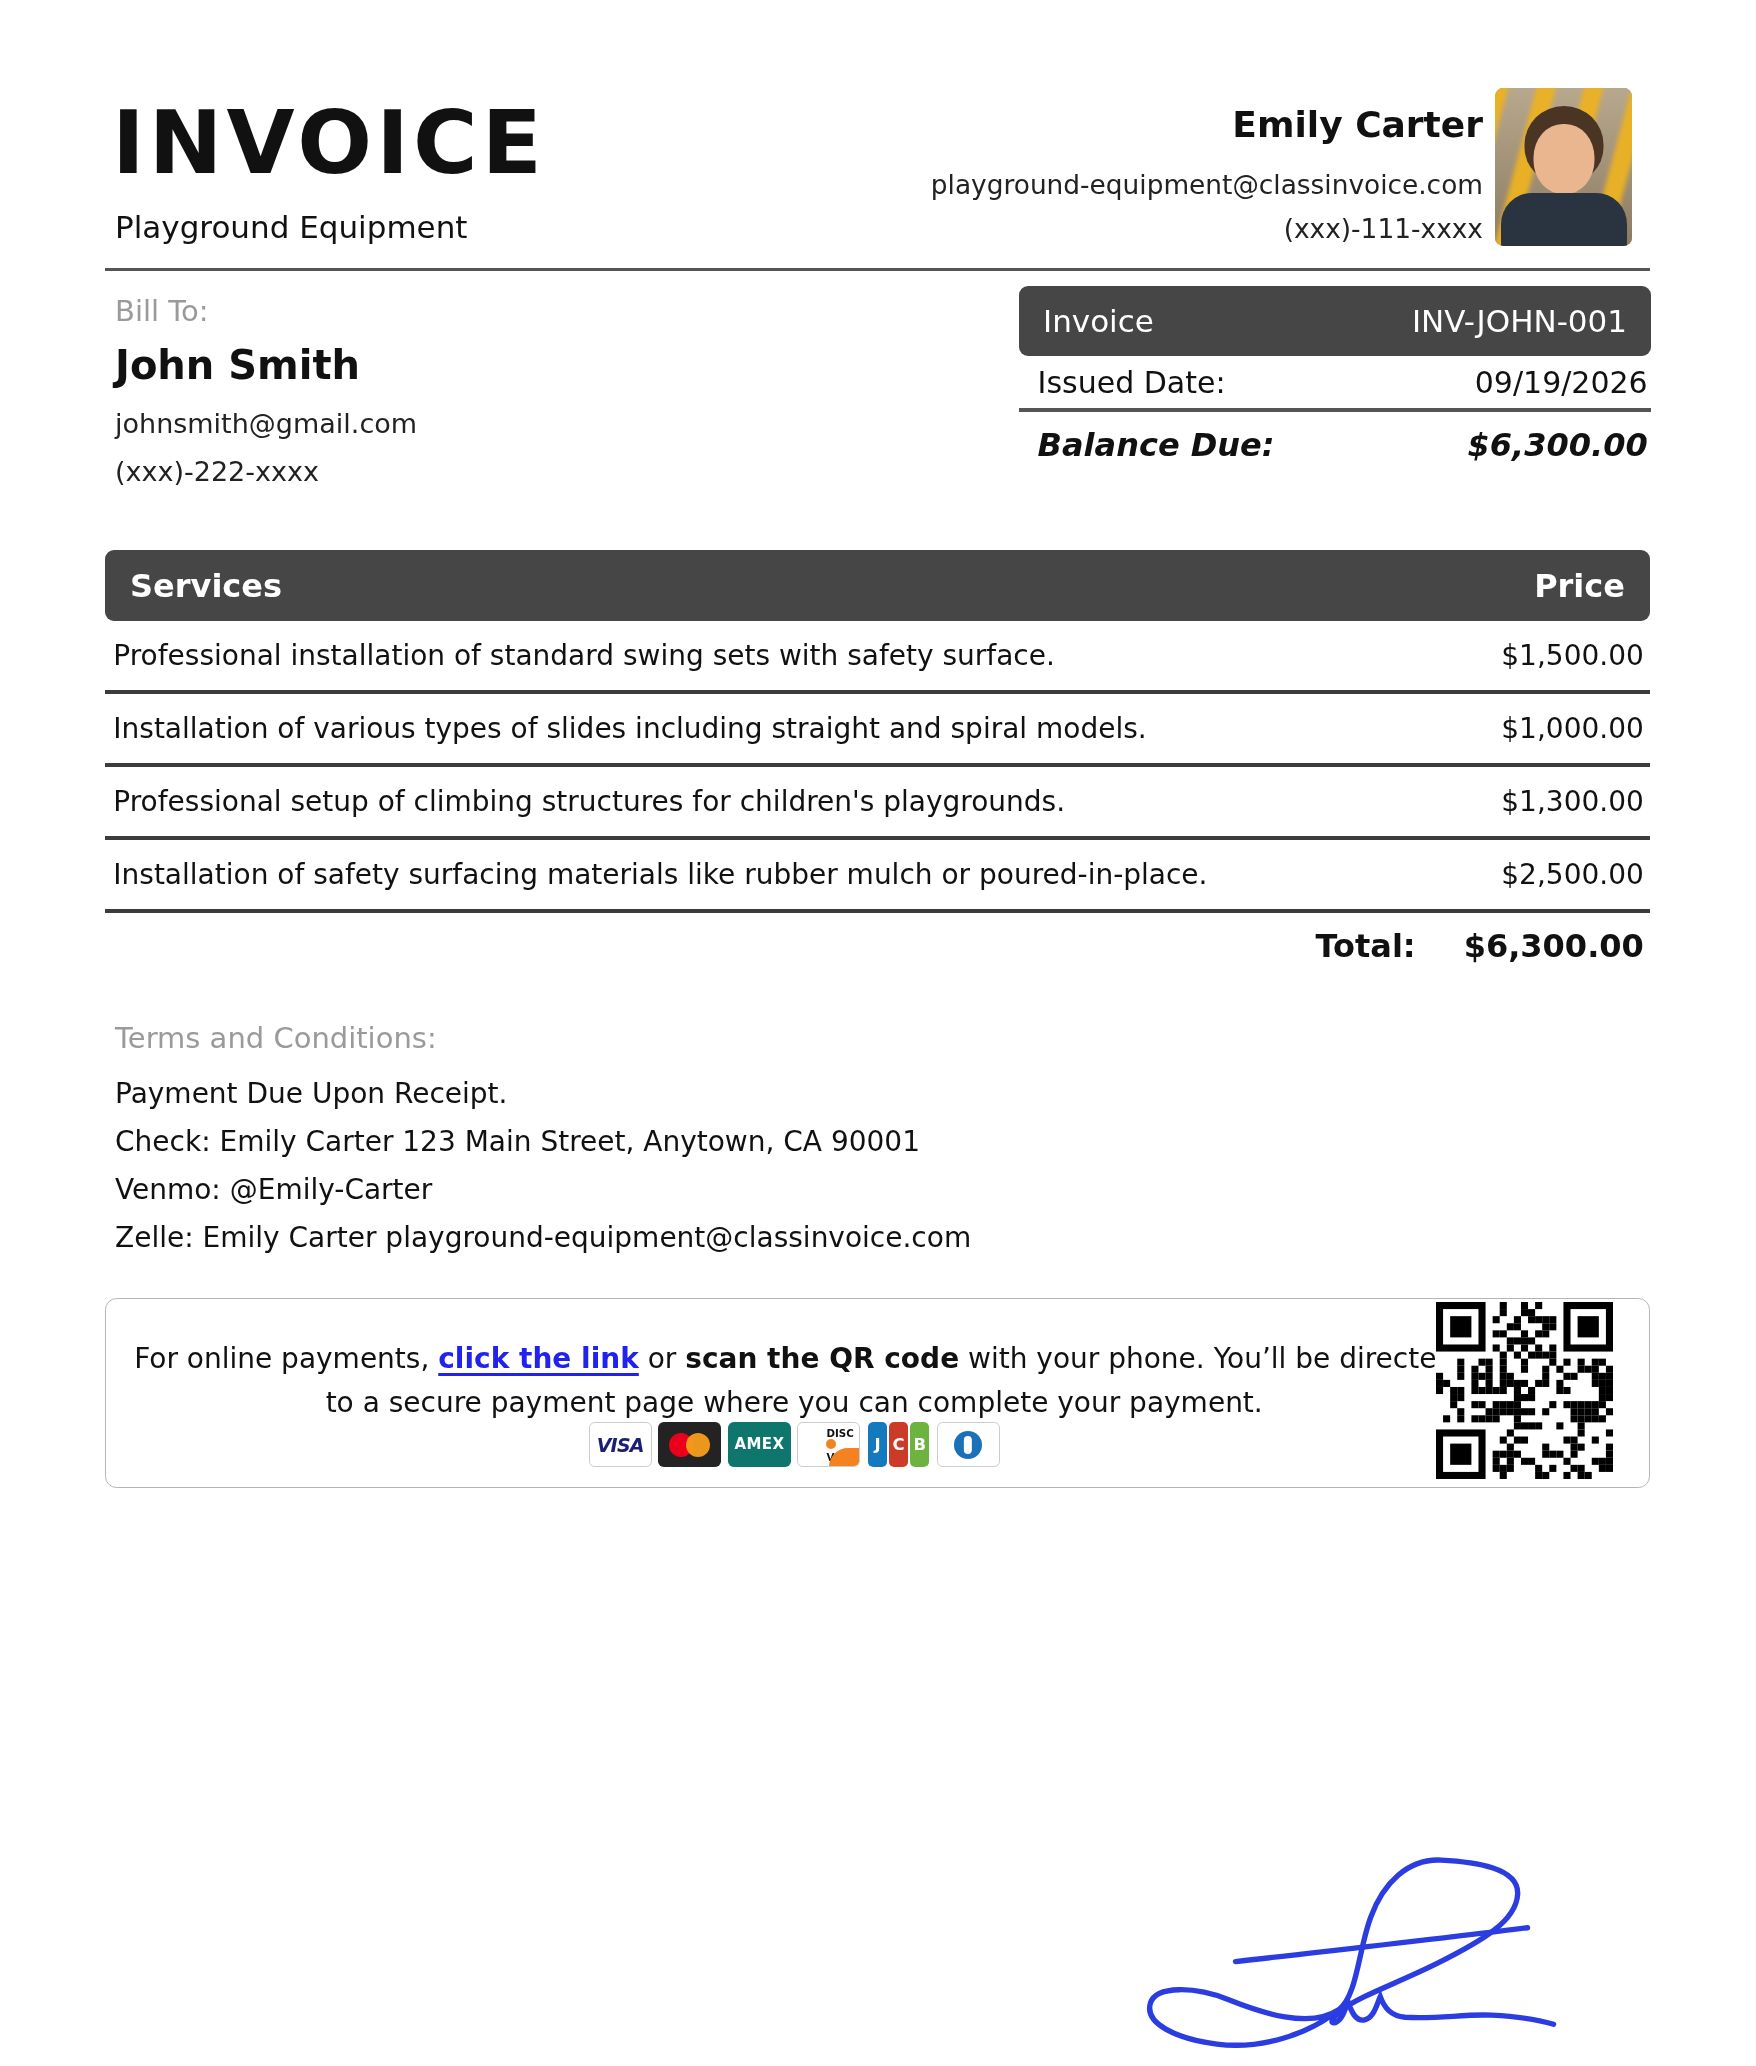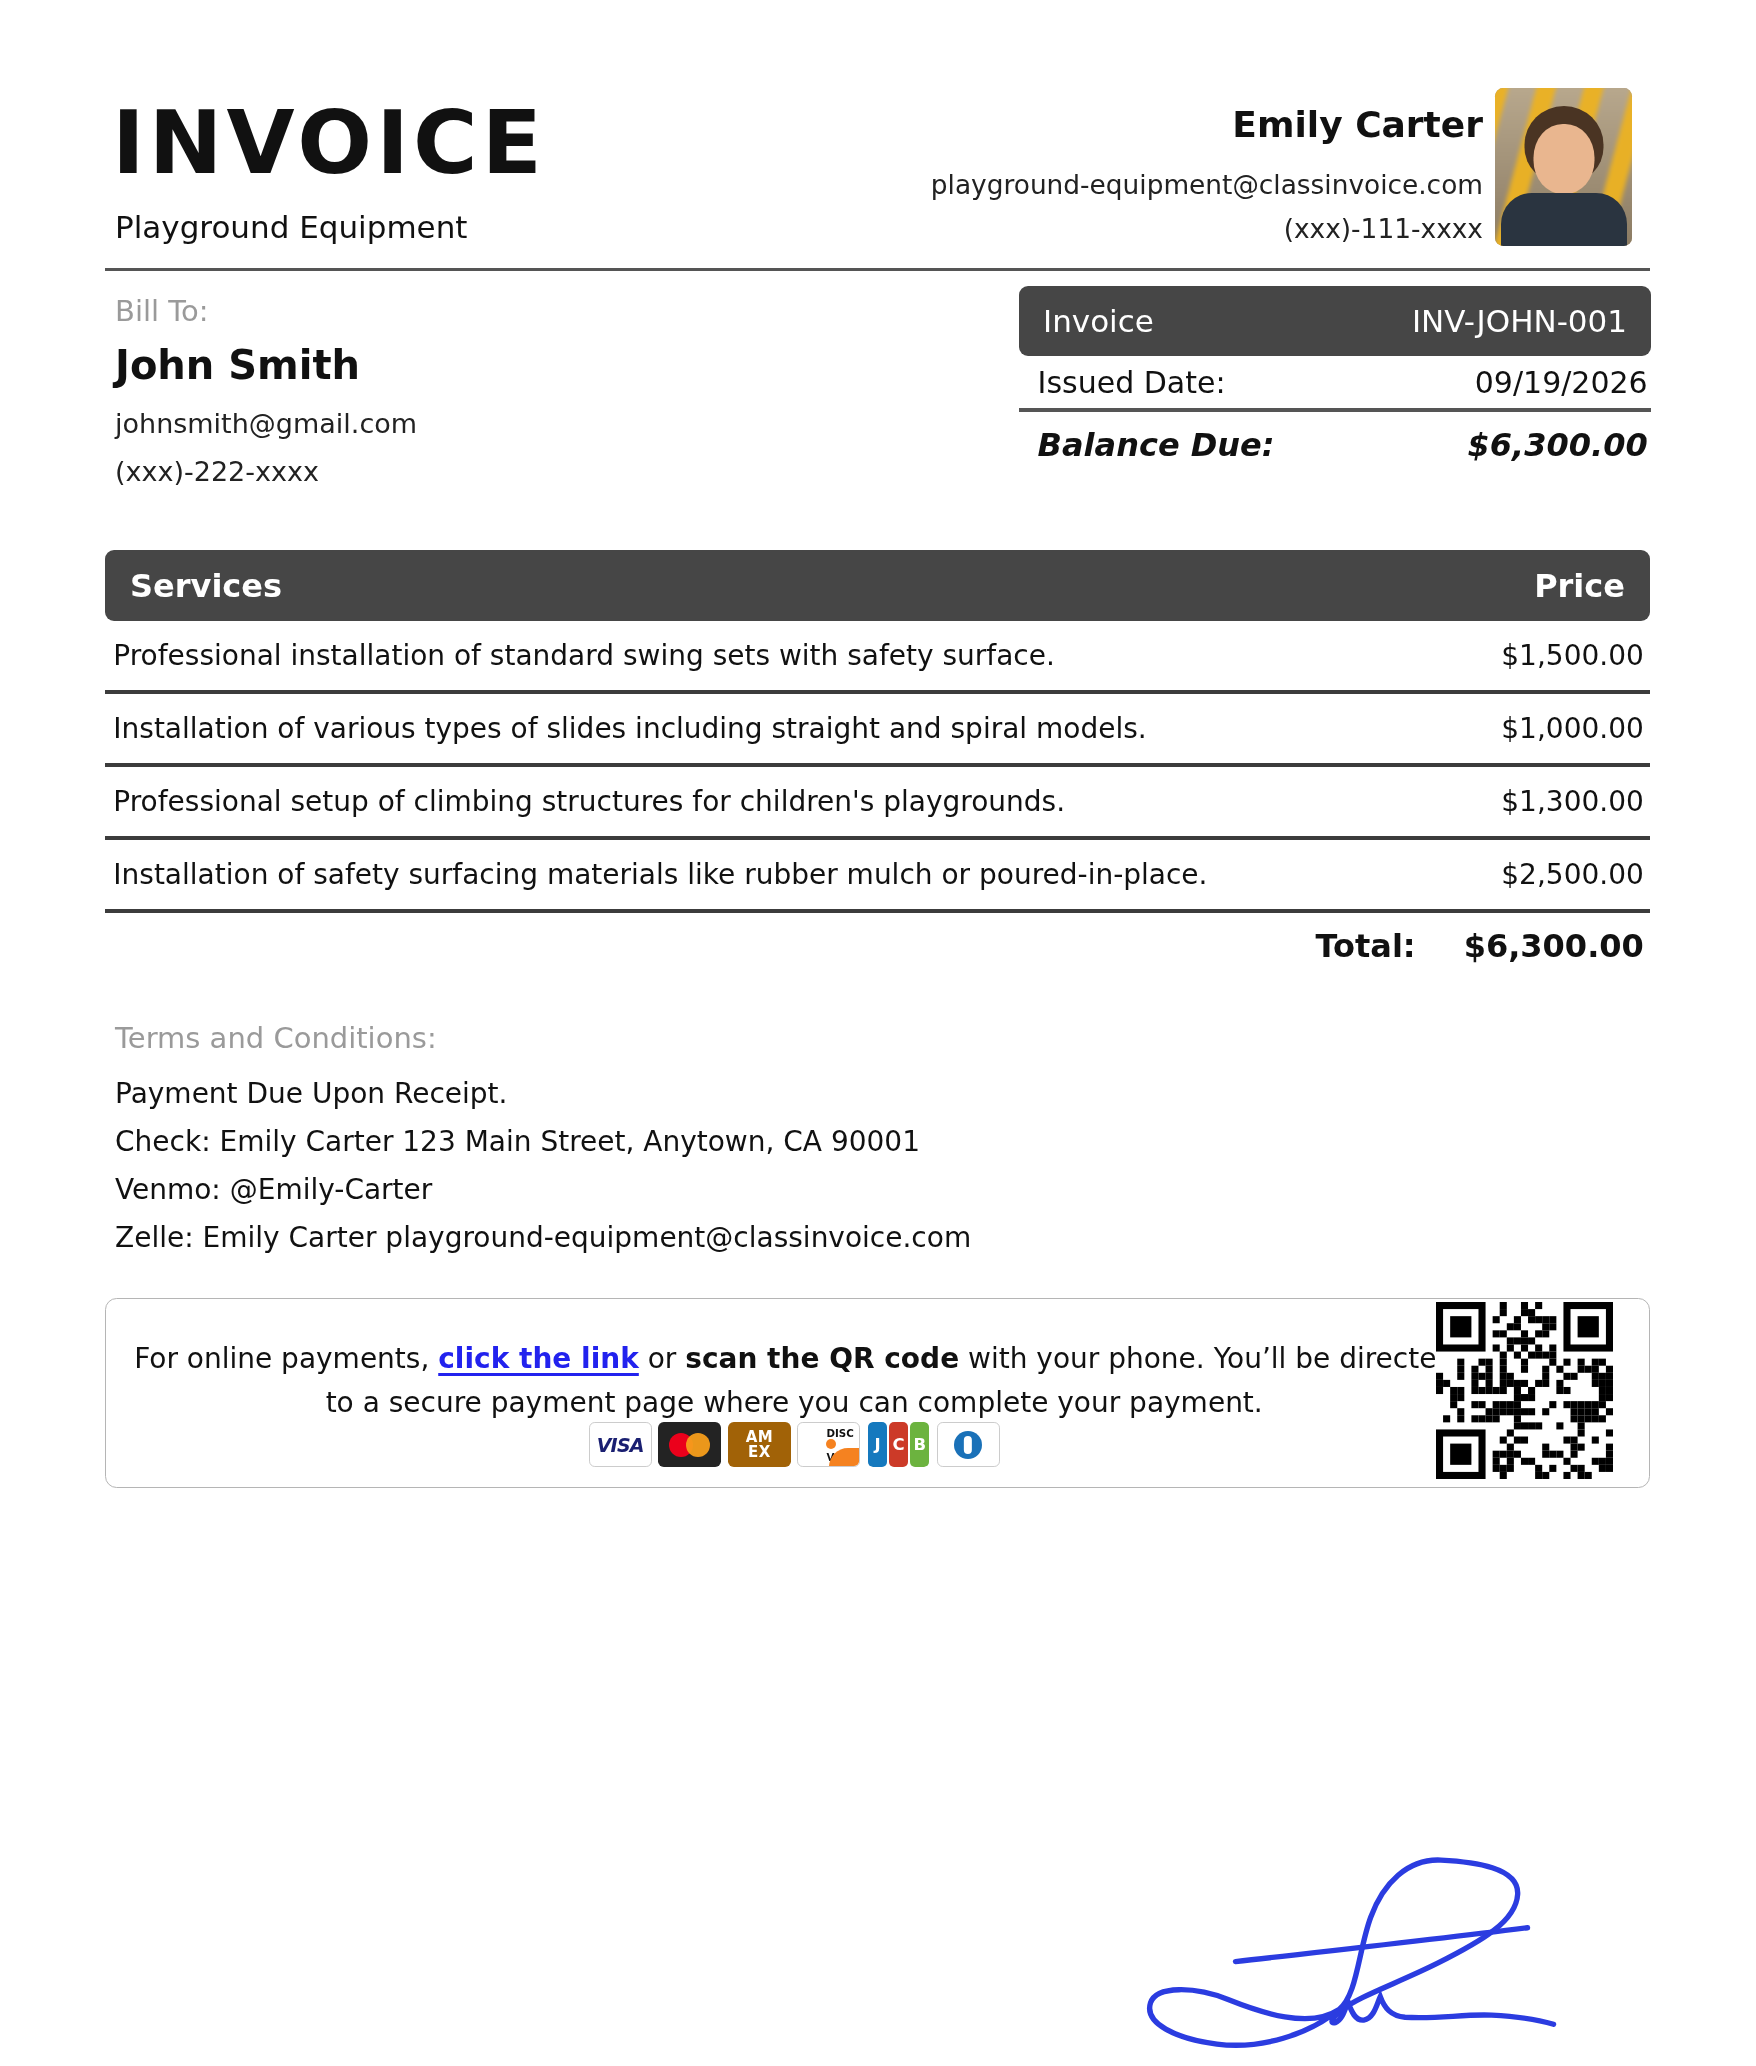--- a/index.html
+++ b/index.html
@@ -62,21 +62,21 @@
   .paybold{font-weight:bold;}
   .cards{position:absolute;left:20.7px;top:123px;width:1335px;display:flex;justify-content:center;gap:6.6px;}
   .card{width:63px;height:45px;border-radius:5.8px;position:relative;overflow:hidden;box-sizing:border-box;
         display:flex;align-items:center;justify-content:center;}
   .card.white{background:#fff;border:1.2px solid #ccc;}
   .card.visa span{font-size:19px;font-weight:bold;font-style:italic;color:#1a1f71;letter-spacing:-0.8px;}
   .card.mc{background:#232323;}
   .mc-red,.mc-org{position:absolute;top:50%;width:24px;height:24px;border-radius:50%;transform:translateY(-50%);}
   .mc-red{left:10.3px;background:#eb001b;}
   .mc-org{left:28px;background:#f79e1b;opacity:.95;}
-  .card.amex{background:#a16207;flex-direction:column;line-height:.95;}
+  .card.amex{background:#0f766e;flex-direction:row;line-height:.95;}
   .card.amex span{color:#fff;font-weight:bold;font-size:15px;letter-spacing:0.4px;}
   .card.disc span{font-size:10.3px;font-weight:bold;color:#111;letter-spacing:0;margin-left:14px;}
   .disc-o{display:inline-block;width:10px;height:10px;border-radius:50%;background:#f58220;vertical-align:-0.8px;}
   .disc-swoosh{position:absolute;right:-1.2px;bottom:-1.2px;width:32px;height:19px;background:#f58220;
                border-top-left-radius:40px;border-bottom-right-radius:5.8px;}
   .card.jcb{background:transparent;gap:2.1px;}
   .jcb-stripe{width:19px;height:45px;border-radius:5px;display:flex;align-items:center;justify-content:center;
               color:#fff;font-weight:bold;font-size:16.5px;}
   .jcb-b{background:#1579be;} .jcb-r{background:#cc3a28;} .jcb-g{background:#6cb33f;}
   .card.diners .circ{width:28px;height:28px;border-radius:50%;background:#1a71b8;position:relative;}

